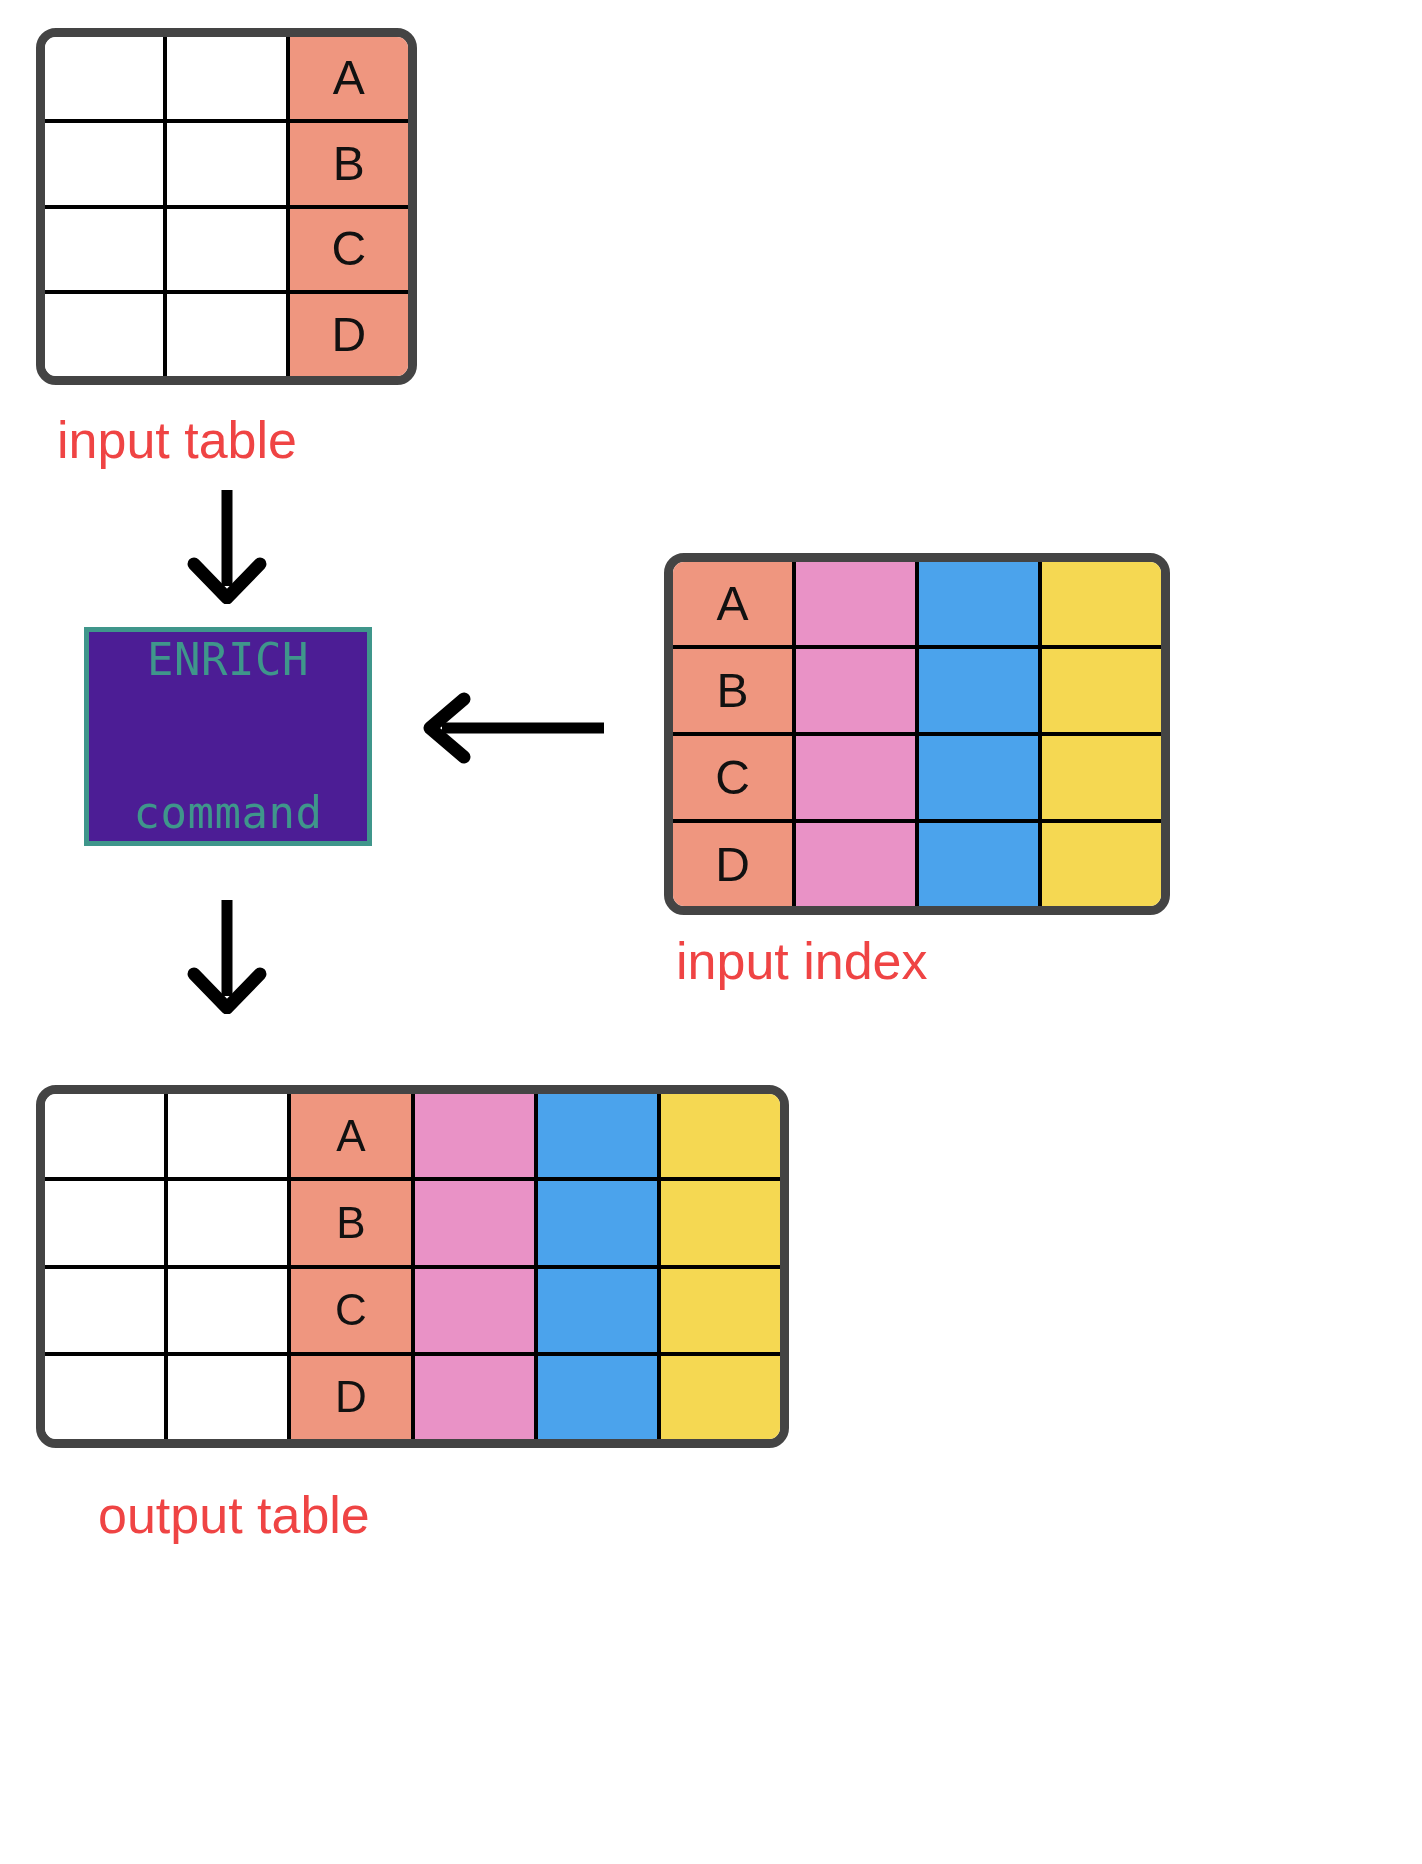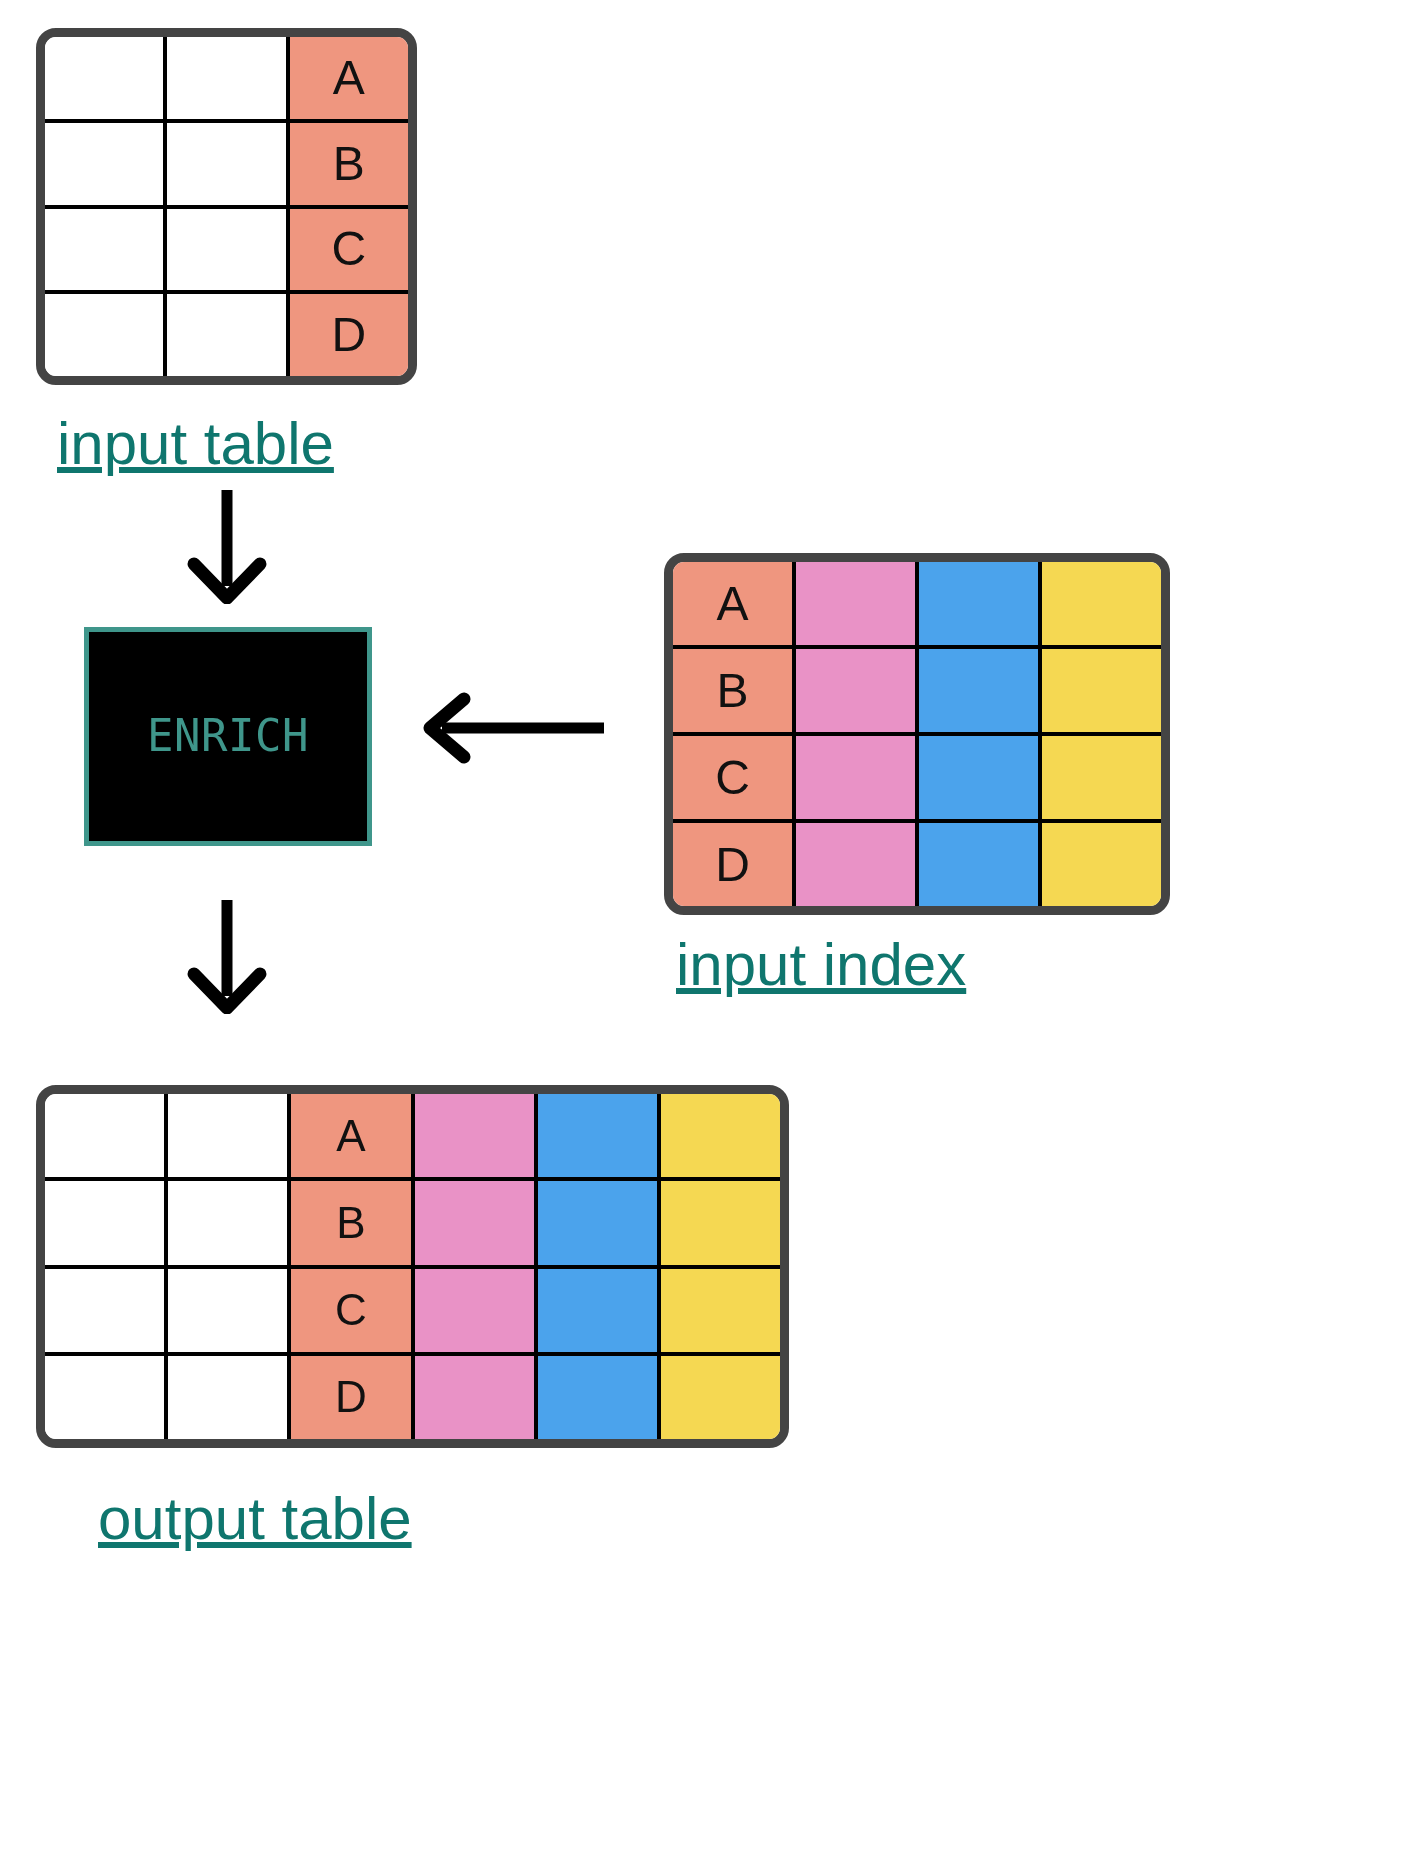--- a/index.html
+++ b/index.html
@@ -79,44 +79,43 @@
     left: 36px;
     top: 1085px;
     width: 753px;
     height: 363px;
   }
   #output-table .cell { font-size: 44px; }
 
   
   .caption {
     position: absolute;
-    font-size: 60px;
-    color: #0f766e;
+    font-size: 52px;
+    color: #ef4444;
     line-height: 1;
     white-space: nowrap;
-    text-decoration: underline;
   }
   #caption-input  { left: 57px;  top: 414px; }
   #caption-enrich { left: 676px; top: 935px; }
   #caption-output { left: 56px;  top: 1489px; margin-left: 42px; }
 
   
   #enrich-box {
     position: absolute;
     left: 84px;
     top: 627px;
     width: 288px;
     height: 219px;
     box-sizing: border-box;
     border: 5px solid #3f968b;
-    background: #000000;
+    background: #4c1d95;
     display: flex;
     flex-direction: column;
     align-items: center;
-    justify-content: center;
+    justify-content: space-between;
   }
   #enrich-box .cmd-line {
     font-family: "DejaVu Sans Mono", "Liberation Mono", monospace;
     font-size: 44px;
     color: #3f968b;
     line-height: 1.28;
     letter-spacing: 0.5px;
     white-space: nowrap;
   }
 
@@ -158,20 +157,21 @@
 
 <div class="arrow" id="arrow-input-to-cmd">
   <svg width="98" height="116" viewBox="0 0 98 116" xmlns="http://www.w3.org/2000/svg">
     <line x1="49" y1="2" x2="49" y2="98" stroke="#000000" stroke-width="11" stroke-linecap="butt"></line>
     <path d="M 16 76 L 49 110 L 82 76" fill="none" stroke="#000000" stroke-width="13" stroke-linecap="round" stroke-linejoin="round"></path>
   </svg>
 </div>
 
 <div id="enrich-box">
   <div class="cmd-line">ENRICH</div>
+  <div class="cmd-line">command</div>
 </div>
 
 <div class="arrow" id="arrow-cmd-to-output">
   <svg width="98" height="116" viewBox="0 0 98 116" xmlns="http://www.w3.org/2000/svg">
     <line x1="49" y1="2" x2="49" y2="98" stroke="#000000" stroke-width="11" stroke-linecap="butt"></line>
     <path d="M 16 76 L 49 110 L 82 76" fill="none" stroke="#000000" stroke-width="13" stroke-linecap="round" stroke-linejoin="round"></path>
   </svg>
 </div>
 
 <div class="arrow" id="arrow-index-to-cmd">

